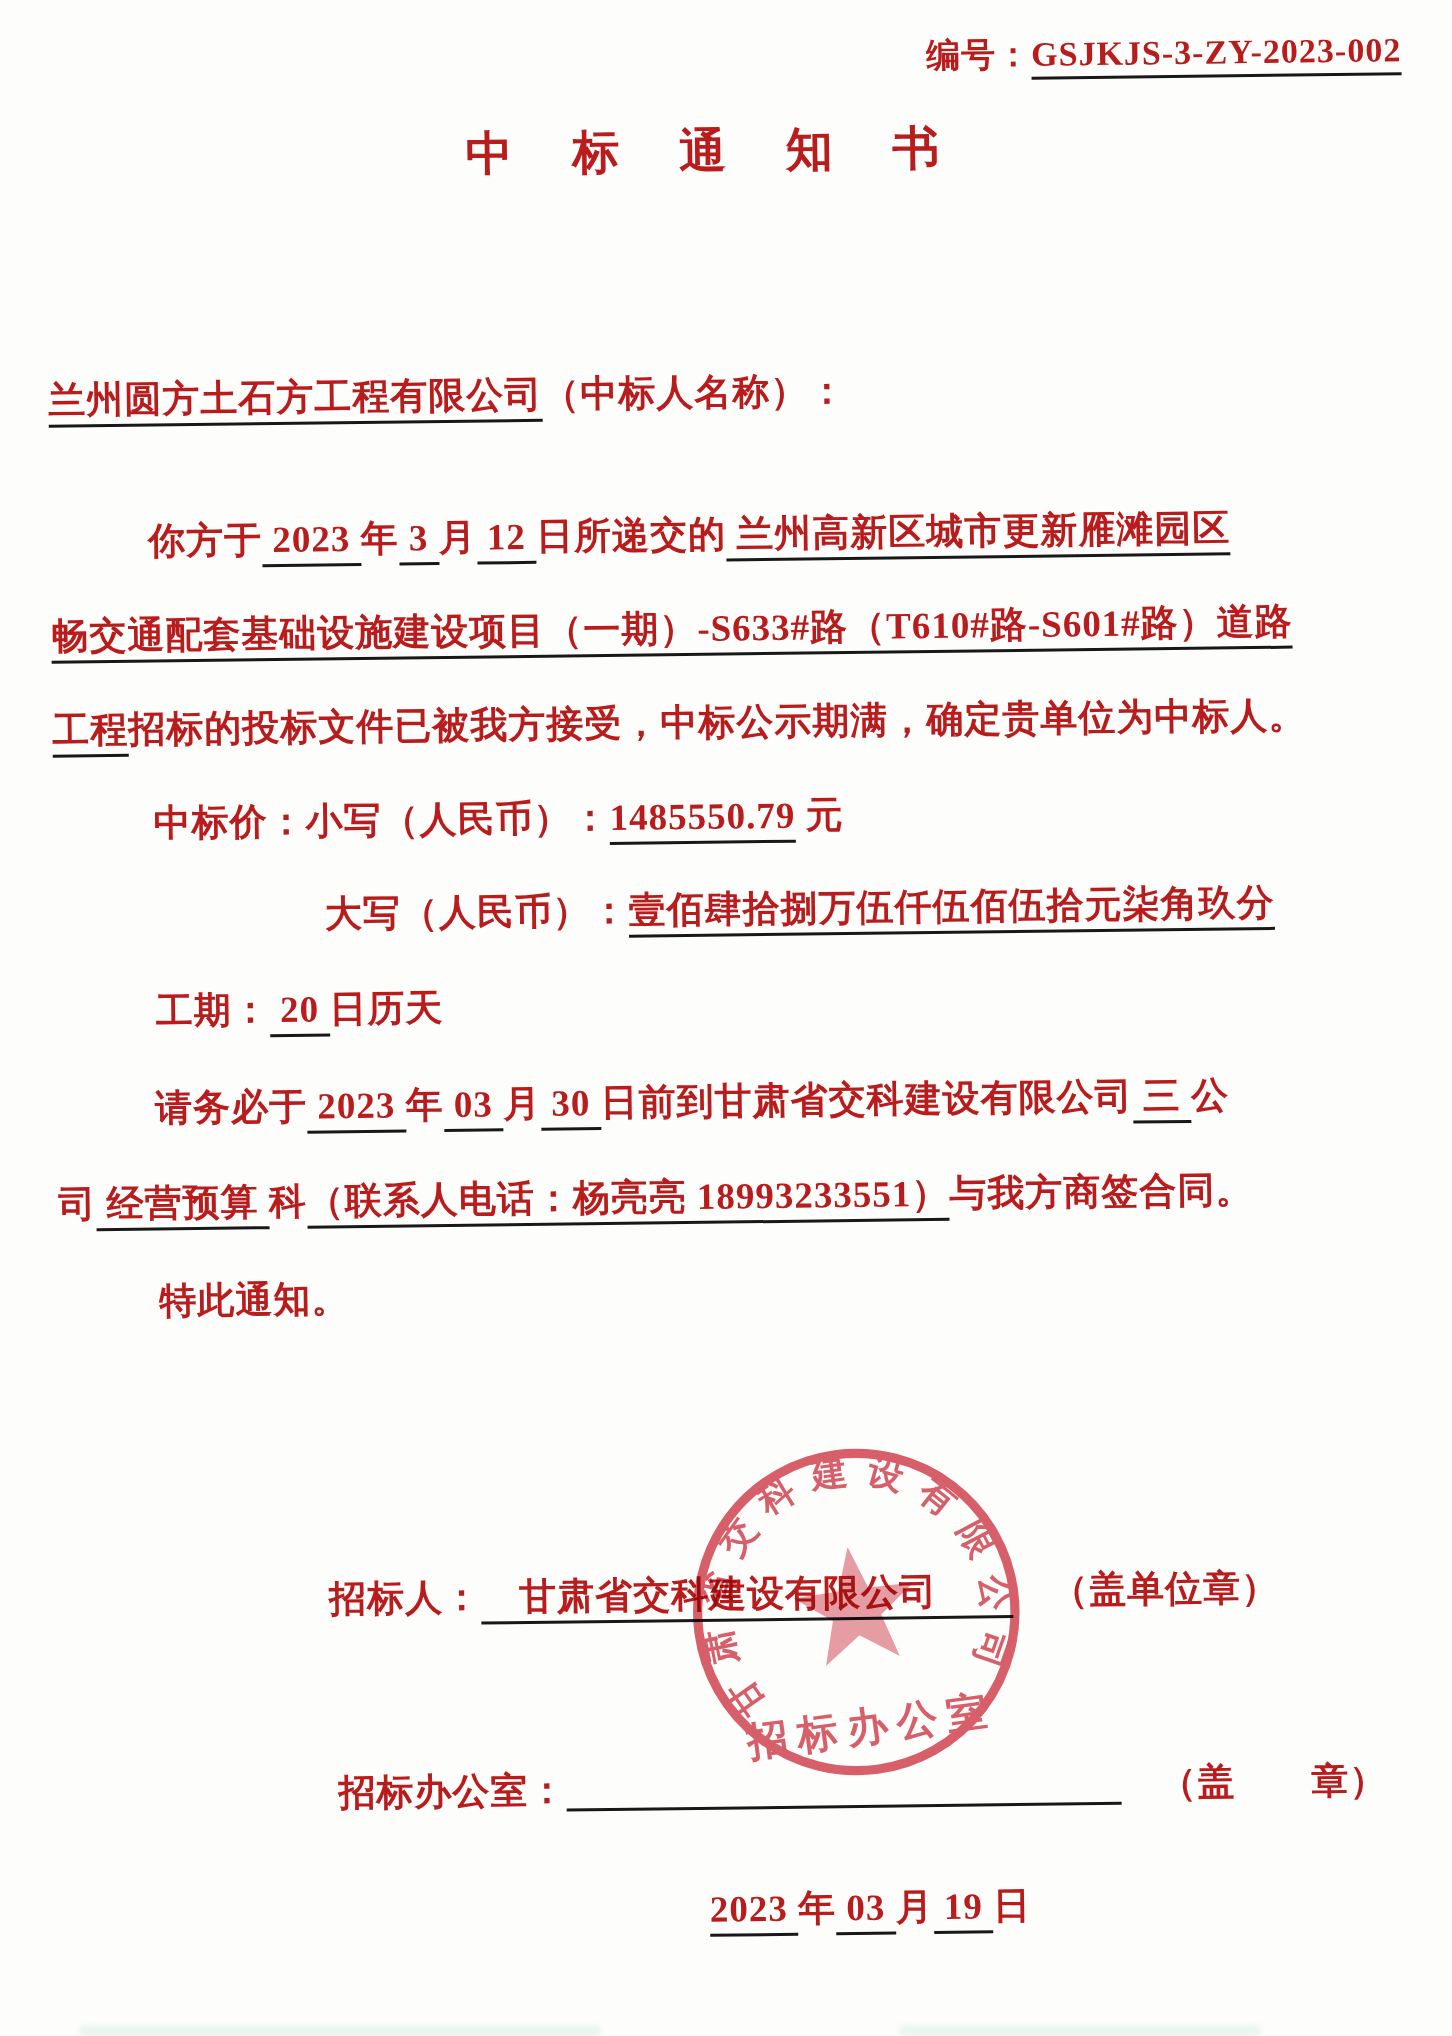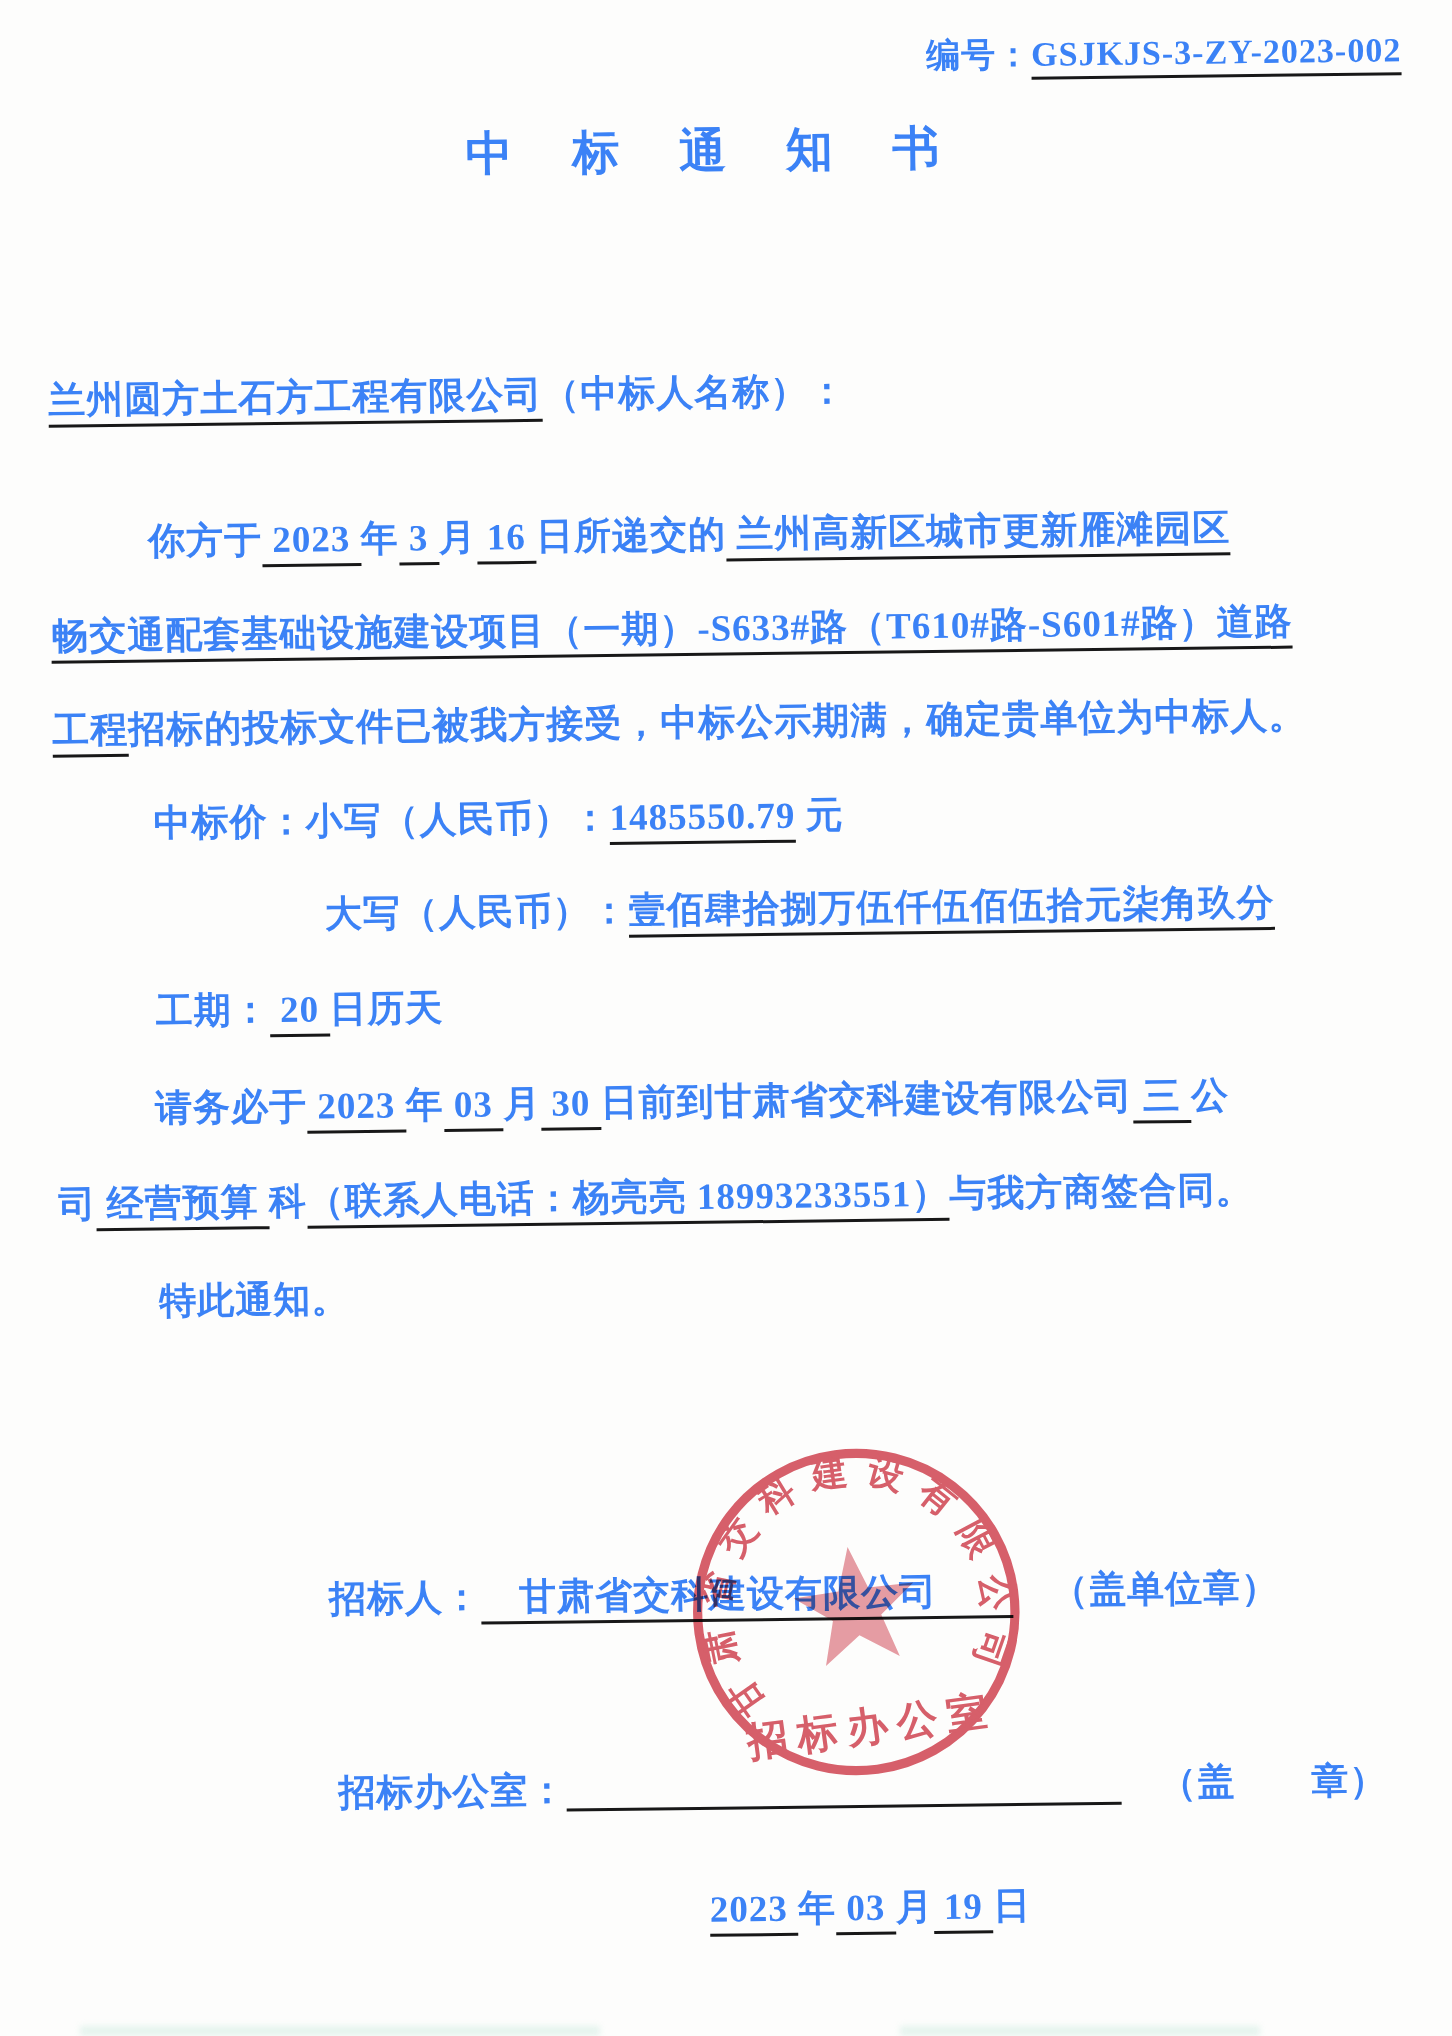--- a/index.html
+++ b/index.html
@@ -2,21 +2,21 @@
 <html style="--seal-color: #cf4350;"><head>
 <meta charset="utf-8">
 <style>
   html,body{margin:0;padding:0;background:#e8e8e8;}
   .sheet{
     position:relative;
     width:1452px;height:2036px;
     background:#fdfdfc;
     overflow:hidden;
     font-family:"Liberation Serif","DejaVu Serif",serif;
-    color:#3b82f6;
+    color:#b91c1c;
   }
   .tilt{
     position:absolute;inset:0;
     transform:rotate(-0.7deg);
     transform-origin:200px 1100px;
   }
   .line{
     position:absolute;
     white-space:nowrap;
     font-size:37px;
@@ -83,21 +83,21 @@
 
 <div class="sheet">
   <div class="tilt">
 
     <div class="line doc-number"><span>编号：</span><span class="u">GSJKJS-3-ZY-2023-002</span></div>
 
     <div class="line doc-title">中 标 通 知 书</div>
 
     <div class="line l-addressee"><span class="u">兰州圆方土石方工程有限公司</span><span>（中标人名称）：</span></div>
 
-    <div class="line l-p1"><span>你方于</span><span class="u"> 2023 </span><span>年</span><span class="u"> 3 </span><span>月</span><span class="u"> 16 </span><span>日所递交的</span><span class="u"> 兰州高新区城市更新雁滩园区</span></div>
+    <div class="line l-p1"><span>你方于</span><span class="u"> 2023 </span><span>年</span><span class="u"> 3 </span><span>月</span><span class="u"> 12 </span><span>日所递交的</span><span class="u"> 兰州高新区城市更新雁滩园区</span></div>
 
     <div class="line l-p2"><span class="u">畅交通配套基础设施建设项目（一期）-S633#路（T610#路-S601#路）道路</span></div>
 
     <div class="line l-p3"><span class="u">工程</span><span>招标的投标文件已被我方接受，中标公示期满，确定贵单位为中标人。</span></div>
 
     <div class="line l-price-small"><span>中标价：小写（人民币）：</span><span class="u">1485550.79</span><span> 元</span></div>
 
     <div class="line l-price-big"><span>大写（人民币）：</span><span class="u">壹佰肆拾捌万伍仟伍佰伍拾元柒角玖分</span></div>
 
     <div class="line l-duration"><span>工期：</span><span class="u"> 20 </span><span>日历天</span></div>

